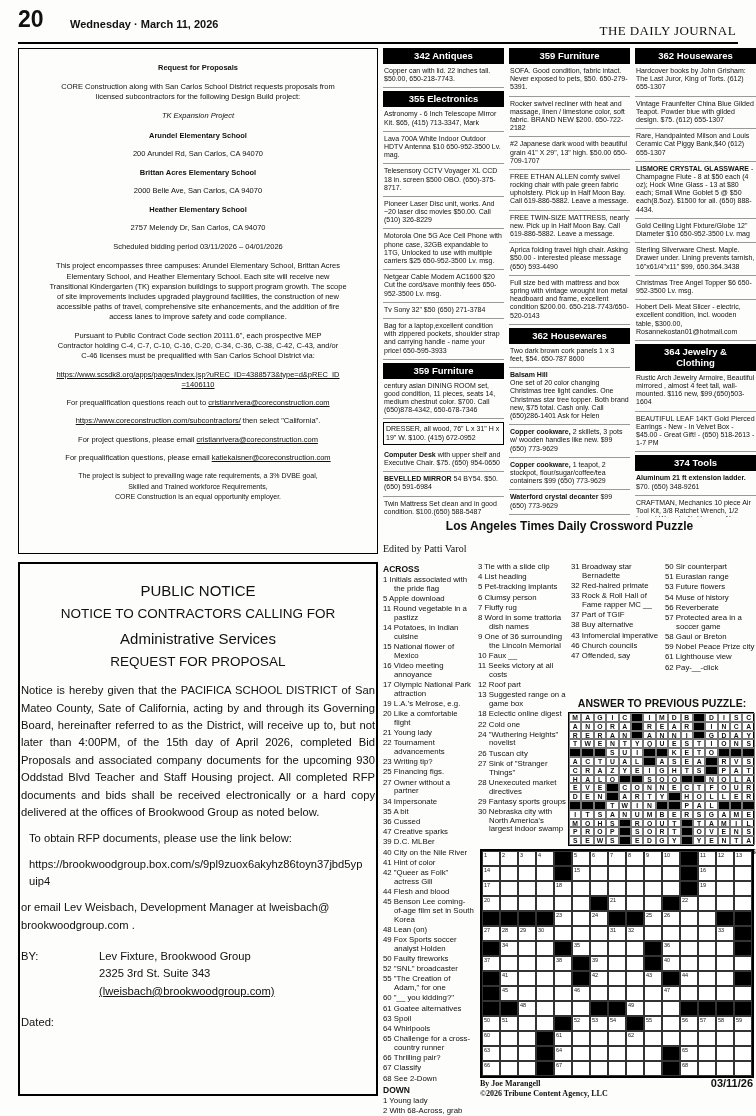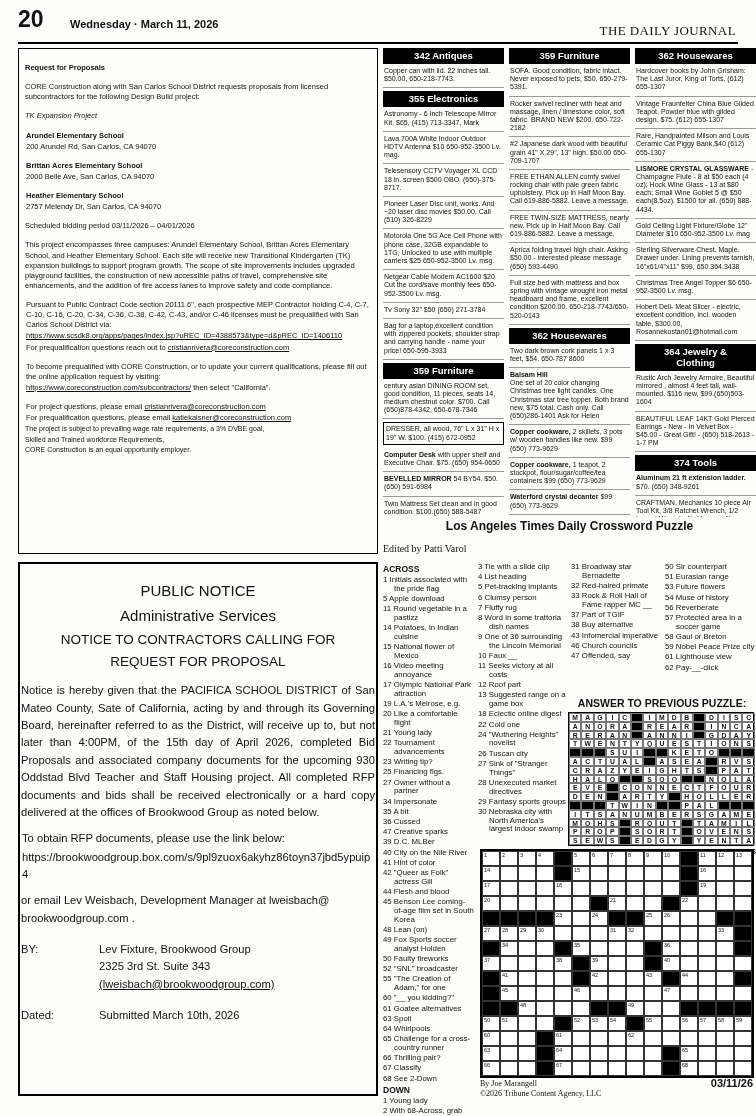--- a/index.html
+++ b/index.html
@@ -3,24 +3,24 @@
 <meta charset="utf-8">
 <style>
   html,body{margin:0;padding:0}
   body{width:756px;height:1116px;background:#fdfdfb;font-family:"Liberation Sans",sans-serif;color:#111;position:relative;overflow:hidden}
   .hdr{position:absolute;left:18px;top:6px;width:720px;height:36px;border-bottom:2px solid #000}
   .pgnum{font-size:23px;font-weight:bold;display:inline-block;vertical-align:bottom}
   .hdate{font-size:11px;font-weight:bold;display:inline-block;margin-left:22px;vertical-align:bottom;padding-bottom:3px}
   .paper{position:absolute;right:2px;bottom:3px;font-family:"Liberation Serif",serif;font-size:13px;letter-spacing:.4px}
   
   .leftcol{position:absolute;left:18px;top:48px;width:360px}
-  .box1{border:1px solid #000;height:506px;box-sizing:border-box;padding:8px 6px;font-size:7.5px;line-height:1.35;}
+  .box1{border:1px solid #000;height:506px;box-sizing:border-box;padding:8px 29px;font-size:7.5px;line-height:1.35;text-align:center}
   .box2{border:2px solid #000;margin-top:8px;height:534px;box-sizing:border-box;padding:13px 1px;font-size:11.2px;line-height:1.55;text-align:left}
   .p{margin:6px 0}
-  .p.m0{margin:1px}
+  .p.m0{margin:8px}
   .p.gap-top{margin-top:9px}
   .p.b{font-weight:bold}
   .p.i{font-style:italic}
   .p.sm{font-size:7px;margin:1px 0}
   .p.t{font-size:15px;text-align:center;margin:2px 0}
   .p.t2{font-size:13.5px;text-align:center;margin:2px 0}
   .p.j{text-align:justify}
   .p.brk{word-break:break-all}
   .seg-u{text-decoration:underline}
   .rowp{display:flex;margin:14px 0 0}
@@ -44,21 +44,21 @@
   .ansblk{position:absolute;left:185px;top:180px;width:188px}
   .anshdr{font-size:10.5px;font-weight:bold;text-align:center;margin-bottom:3px}
   .agrid{display:grid;grid-template-columns:repeat(15,12.4px);grid-auto-rows:8.8px;border:1px solid #000;width:186px;box-sizing:border-box;background:#fff}
   .acell{border:0.5px solid #777;box-sizing:border-box;font-size:6.8px;font-weight:bold;text-align:center;line-height:8.2px;overflow:hidden}
   .acell.blk{background:#000}
   .ansdate{font-size:8px;font-weight:bold;text-align:right;margin-top:1px}
   .mgrid{position:absolute;left:97px;top:332px;display:grid;grid-template-columns:repeat(15,18px);grid-auto-rows:15px;border:2px solid #000;background:#fff}
   .mcell{border:0.5px solid #333;box-sizing:border-box;position:relative;background:#fff}
   .mcell.blk{background:#000}
   .mnum{position:absolute;top:0;left:1px;font-size:5.5px;line-height:6px}
-  .credits{position:absolute;left:97px;top:562px;font-family:"Liberation Serif",serif;font-size:8px;font-weight:normal;line-height:1.3}
+  .credits{position:absolute;left:97px;top:562px;font-family:"Liberation Serif",serif;font-size:8px;font-weight:bold;line-height:1.3}
   .mdate{position:absolute;right:3px;top:560px;font-size:11px;font-weight:bold}
 </style>
 </head>
 <body>
 
 <div class="hdr">
   <span class="pgnum">20</span>
   <span class="hdate">Wednesday · March 11, 2026</span>
   <span class="paper">THE DAILY JOURNAL</span>
 </div>
@@ -72,50 +72,46 @@
       <div class="p m0"><span>200 Arundel Rd, San Carlos, CA 94070</span></div>
       <div class="p m0 gap-top b"><span>Brittan Acres Elementary School</span></div>
       <div class="p m0"><span>2000 Belle Ave, San Carlos, CA 94070</span></div>
       <div class="p m0 gap-top b"><span>Heather Elementary School</span></div>
       <div class="p m0"><span>2757 Melendy Dr, San Carlos, CA 94070</span></div>
       <div class="p gap-top"><span>Scheduled bidding period 03/11/2026 – 04/01/2026</span></div>
       <div class="p gap-top"><span>This project encompasses three campuses: Arundel Elementary School, Brittan Acres Elementary School, and Heather Elementary School. Each site will receive new Transitional Kindergarten (TK) expansion buildings to support program growth. The scope of site improvements includes upgraded playground facilities, the construction of new accessible paths of travel, comprehensive site enhancements, and the addition of fire access lanes to improve safety and code compliance.</span></div>
       <div class="p gap-top m0"><span>Pursuant to Public Contract Code section 20111.6", each prospective MEP Contractor holding C-4, C-7, C-10, C-16, C-20, C-34, C-36, C-38, C-42, C-43, and/or C-46 licenses must be prequalified with San Carlos School District via:</span></div>
       <div class="p m0 brk"><span class="seg-u">https://www.scsdk8.org/apps/pages/index.jsp?uREC_ID=4388573&amp;type=d&amp;pREC_ID=1406110</span></div>
       <div class="p m0"><span>For prequalification questions reach out to </span><span class="seg-u">cristianrivera@coreconstruction.com</span></div>
-      <div class="p gap-top m0"><span>To become prequalified with CORE Construction, or to update your current qualifications, please fill out the online application request by visiting:</span></div>
       <div class="p m0"><span class="seg-u">https://www.coreconstruction.com/subcontractors/</span><span> then select "California".</span></div>
       <div class="p gap-top m0"><span>For project questions, please email </span><span class="seg-u">cristianrivera@coreconstruction.com</span></div>
       <div class="p m0"><span>For prequalification questions, please email </span><span class="seg-u">katiekaisner@coreconstruction.com</span></div>
       <div class="p sm gap-top"><span>The project is subject to prevailing wage rate requirements, a 3% DVBE goal,</span></div>
       <div class="p sm"><span>Skilled and Trained workforce Requirements,</span></div>
       <div class="p sm"><span>CORE Construction is an equal opportunity employer.</span></div>
     </div>
   <div class="box2" id="pn-body">
       <div class="p t"><span>PUBLIC NOTICE</span></div>
+      <div class="p t2 gap-top"><span>NOTICE TO CONTRACTORS CALLING FOR</span></div>
       <div class="p t m0"><span>Administrative Services</span></div>
-      <div class="p t2 gap-top"><span>NOTICE TO CONTRACTORS CALLING FOR</span></div>
       <div class="p t2 m0"><span>REQUEST FOR PROPOSAL</span></div>
       <div class="p j gap-top"><span>Notice is hereby given that the PACIFICA SCHOOL DISTRICT of San Mateo County, Sate of California, acting by and through its Governing Board, hereinafter referred to as the District, will receive up to, but not later than 4:00PM, of the 15th day of April 2026, completed Bid Proposals and associated company documents for the upcoming  930 Oddstad Blvd Teacher and Staff Housing project. All completed RFP documents and bids shall be received electronically or a hard copy delivered at the offices of Brookwood Group as noted below.</span></div>
       <div class="p gap-top m0"><span>To obtain RFP documents, please use the link below:</span></div>
       <div class="p m0 brk"><span>https://brookwoodgroup.box.com/s/9pl9zuox6akyhz86toyn37jbd5ypuip4</span></div>
       <div class="p gap-top"><span>or email Lev Weisbach, Development Manager at lweisbach@ brookwoodgroup.com .</span></div>
       <div class="rowp">
         <div class="lbl">BY:</div>
         <div class="lns">
           <div>Lev Fixture, Brookwood Group</div>
           <div>2325 3rd St. Suite 343</div>
           <div class="seg-u">(lweisbach@brookwoodgroup.com)</div>
         </div>
       </div>
       <div class="rowp">
         <div class="lbl">Dated:</div>
-        <div class="lns">
-          <div>Submitted March 10th, 2026</div>
-        </div>
       </div>
     </div>
 </div>
 
 <div class="rightpane">
   <div class="ads">
     <div class="adcol" id="adcol0">
         <div class="ad-header">342 Antiques</div>
         <div class="ad"><span>Copper can with lid.  22 inches tall. $50.00, 650-218-7743.</span></div>
         <div class="ad-header">355 Electronics</div>

